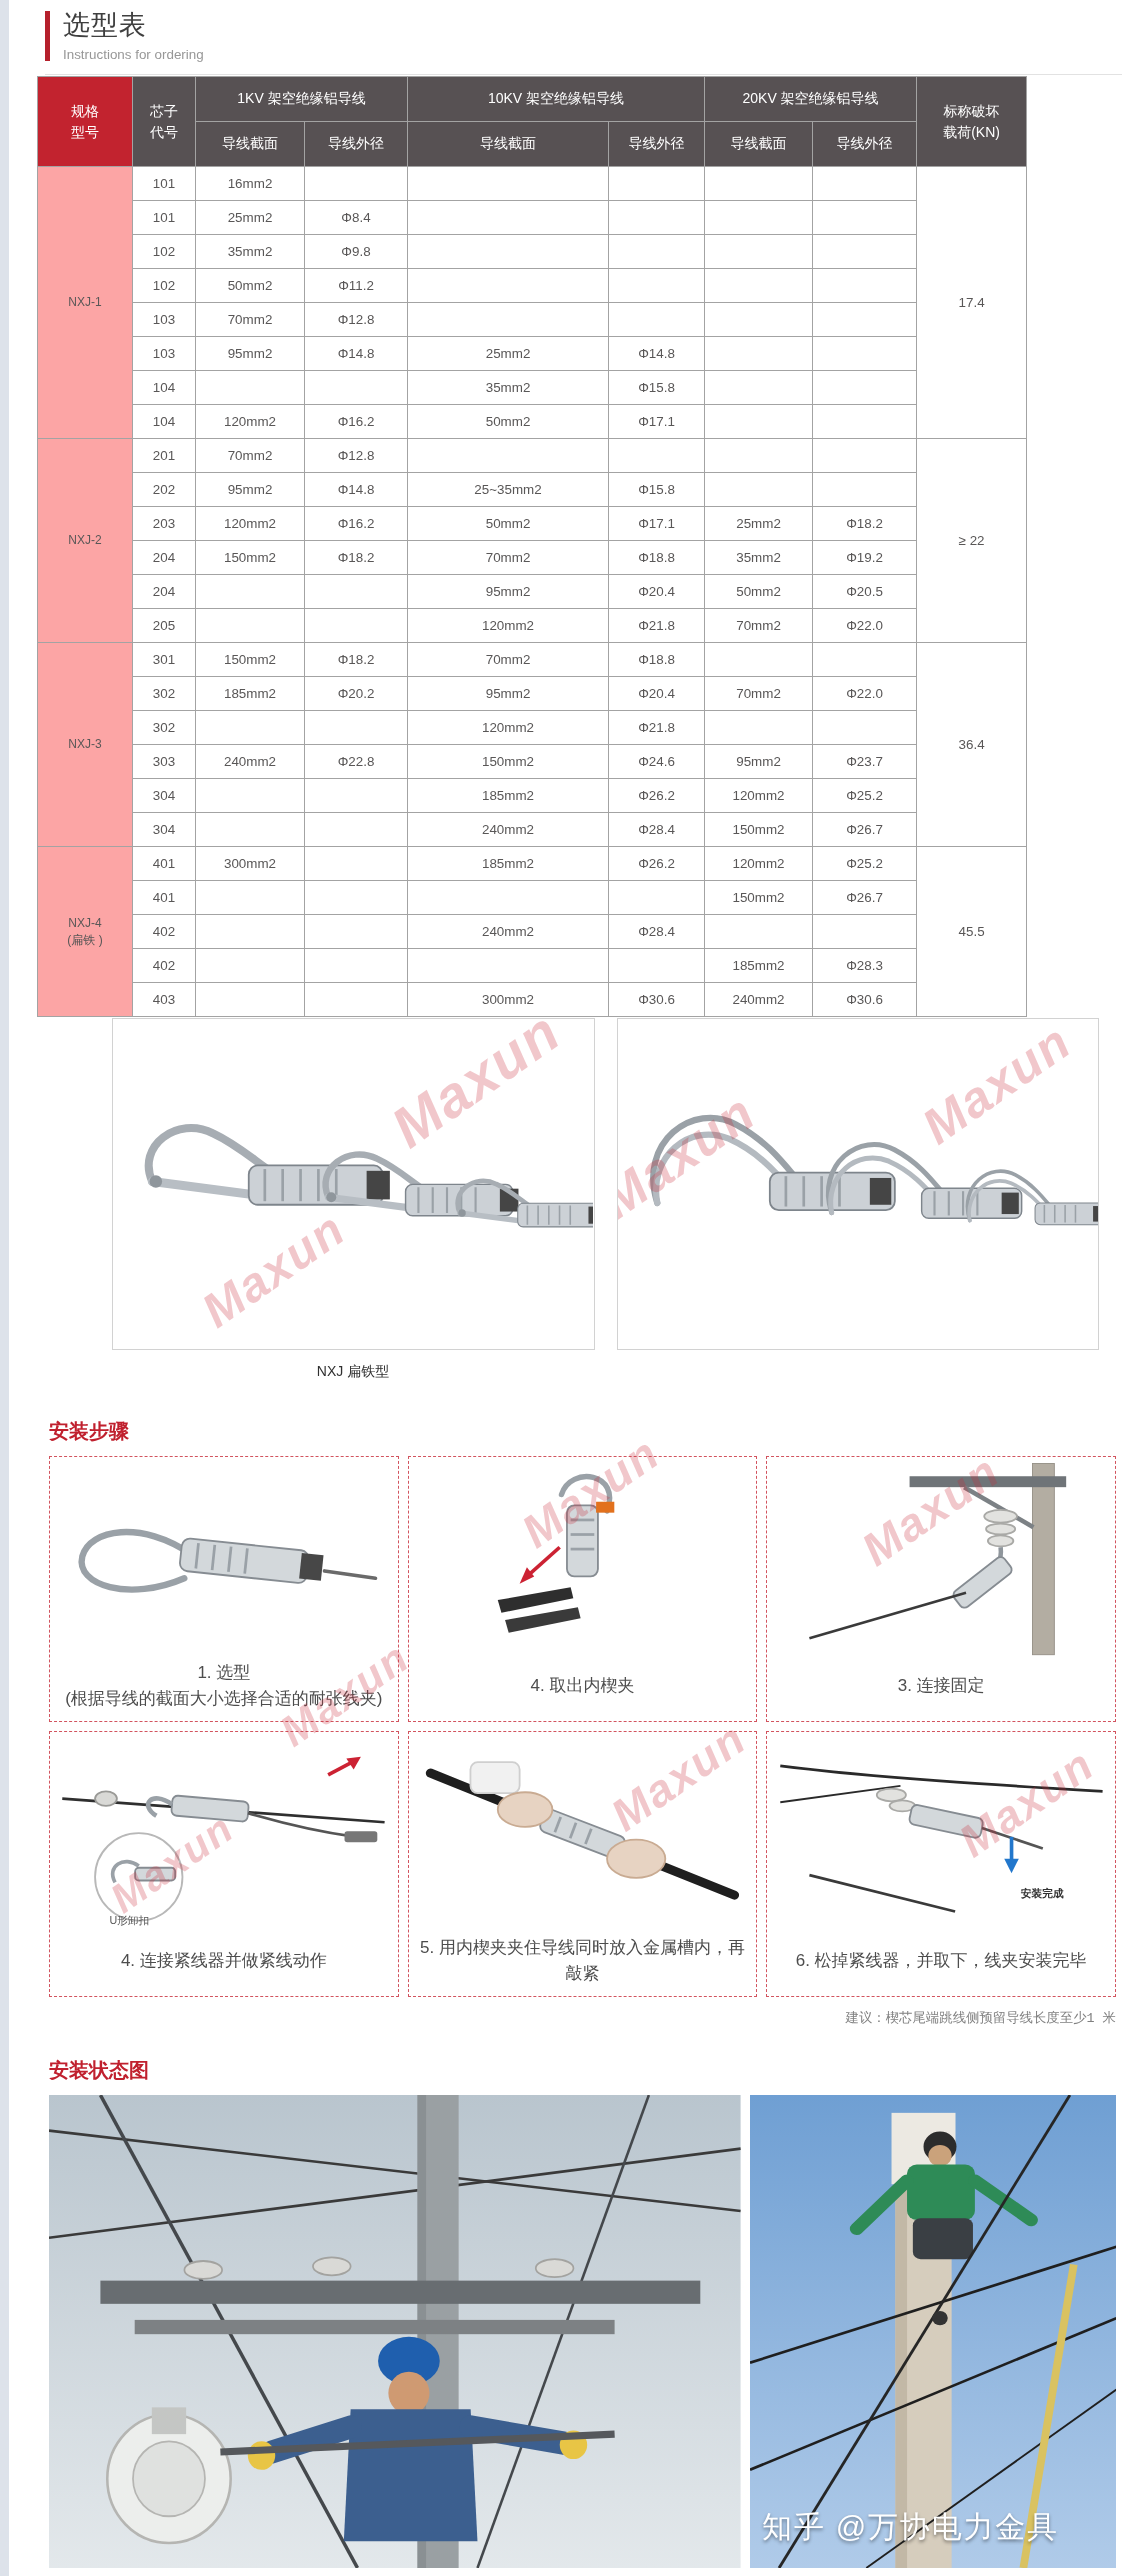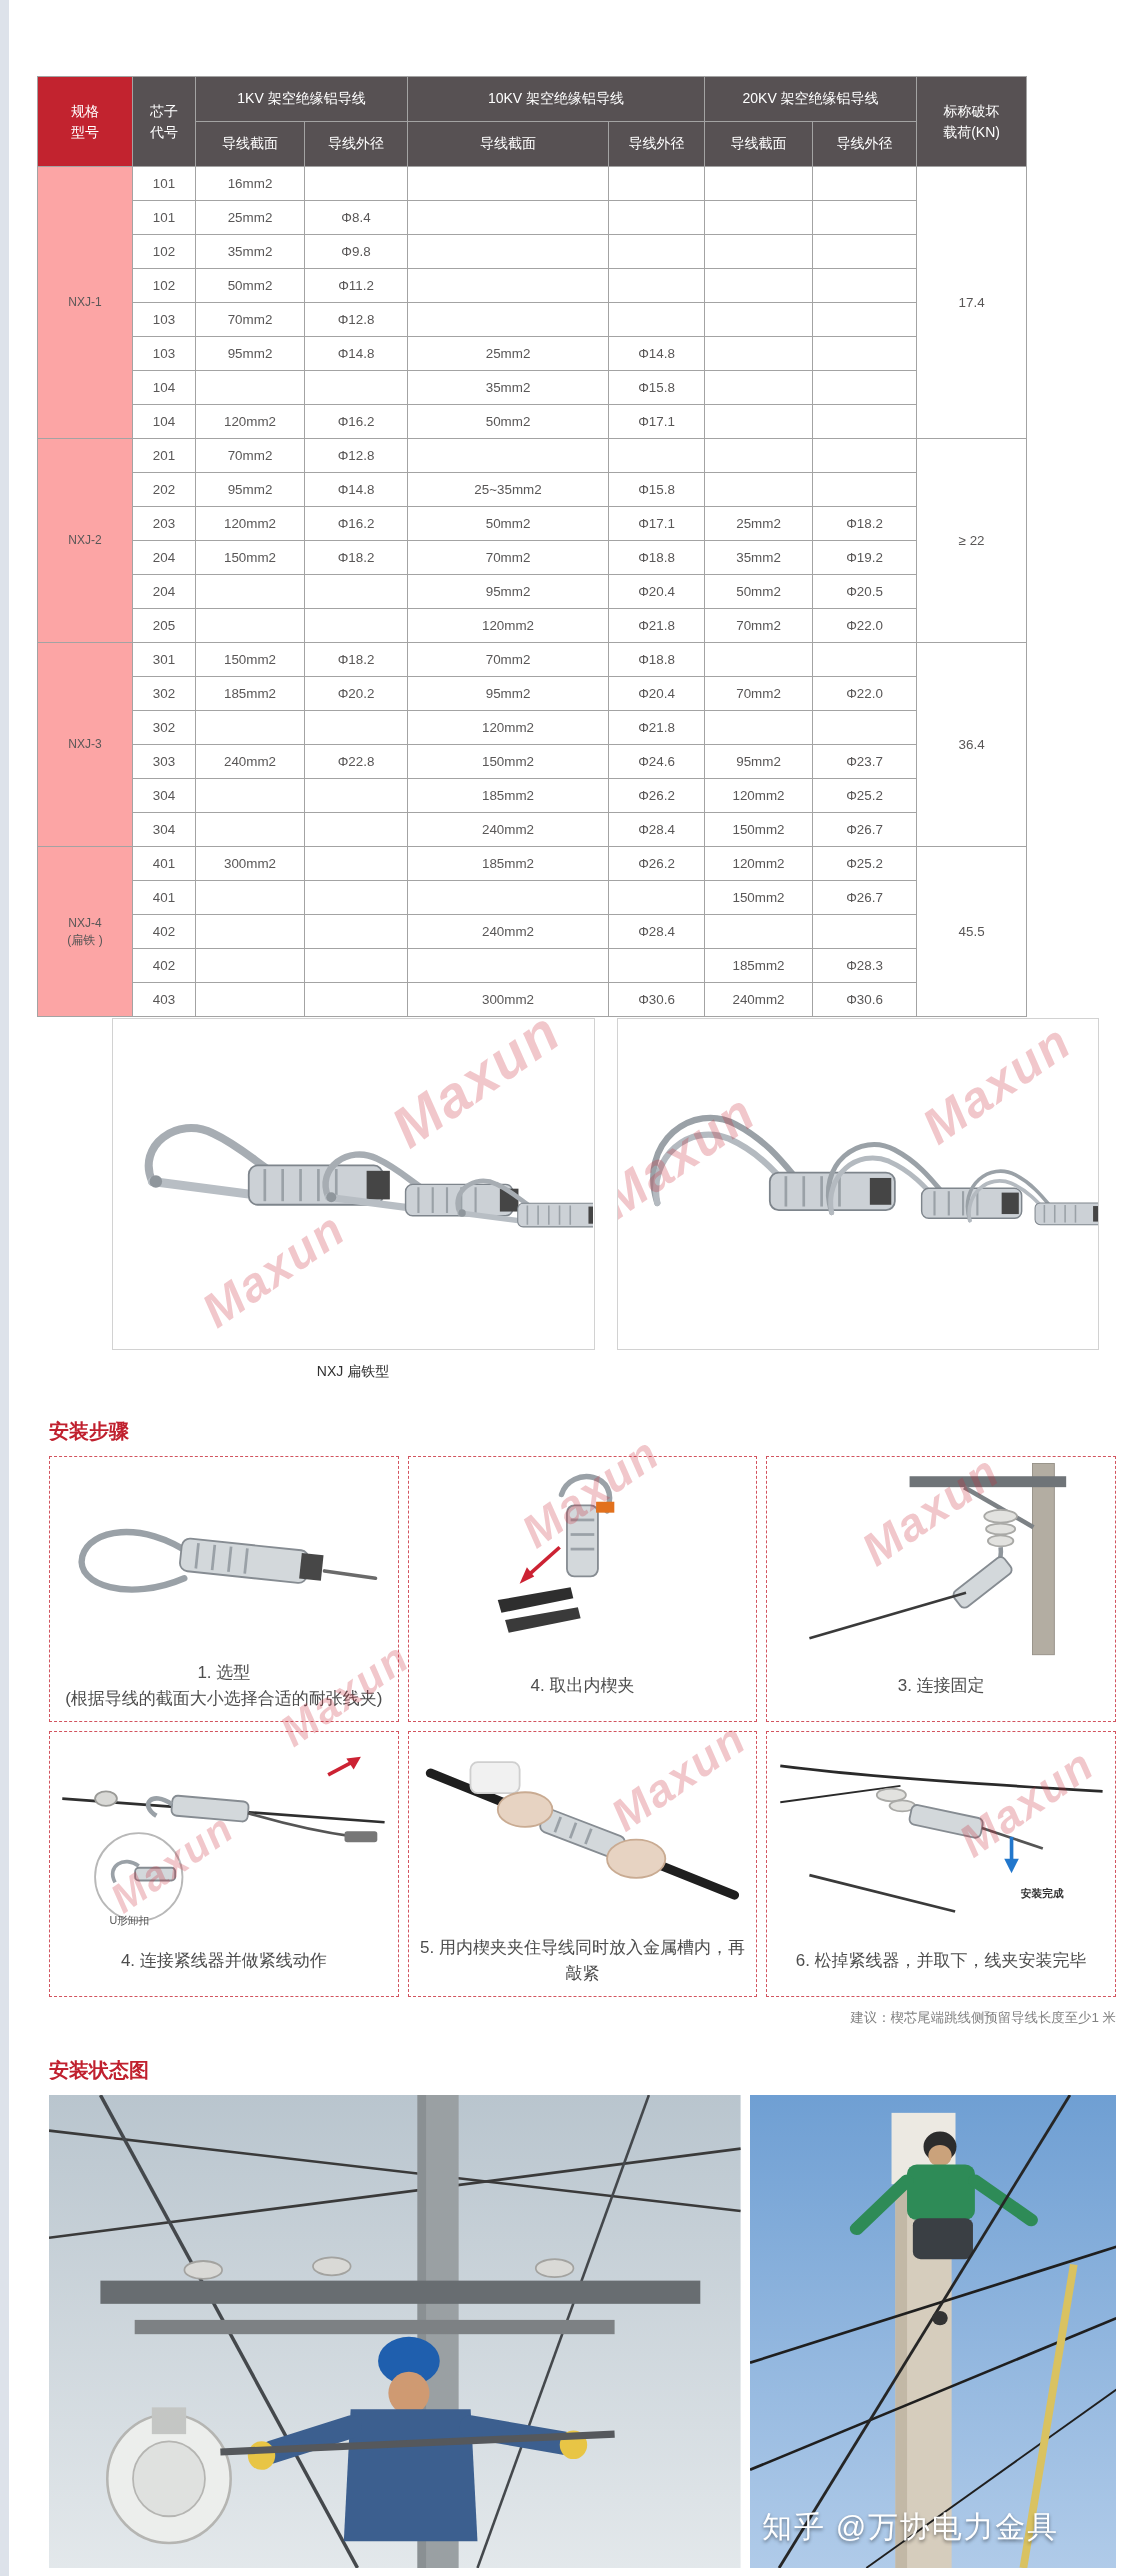--- a/index.html
+++ b/index.html
@@ -41,38 +41,43 @@
   .steps-grid{position:relative;display:grid;grid-template-columns:repeat(3,1fr);gap:9px;}
   .step-box{position:relative;border:1.8px dashed #d2545f;height:266px;background:#fff;
             display:flex;flex-direction:column;padding:5.4px;box-sizing:border-box;overflow:hidden;}
   .step-img{flex:1;position:relative;}
   .step-img svg{width:100%;height:100%;}
   .step-caption{min-height:59px;display:flex;flex-direction:column;justify-content:center;align-items:center;
                 font-size:17px;color:#4d4d4d;line-height:1.5;text-align:center;padding:0 5.4px 3.6px 5.4px;}
   .inner-label{position:absolute;font-size:10.7px;color:#555;}
   .lbl-step4{left:54px;bottom:3.6px;}
   .lbl-step6{right:46px;bottom:30px;font-weight:bold;color:#333;}
-  .steps-note{margin-top:12.5px;text-align:right;font-size:13.4px;color:#808080;}
+  .steps-note{margin-top:12.5px;text-align:right;font-size:13.4px;color:#808080;font-family:Liberation Mono, monospace;}
 
   
   .install-status{position:absolute;left:49px;top:2057px;width:1067px;}
   .photos{display:flex;gap:9px;margin-top:9px;}
   .photo{position:relative;overflow:hidden;}
   .photo-left{width:721px;height:473px;}
   .photo-right{width:382px;height:473px;}
   .photo svg{display:block;width:100%;height:100%;}
   .zhihu-wm{position:absolute;left:12.5px;bottom:19.6px;font-size:30px;color:#ffffff;
             text-shadow:0 1.8px 3.6px rgba(0,0,0,0.45);letter-spacing:1.8px;white-space:nowrap;}
 </style>
 </head>
 <body>
 
 <div class="page">
   <div class="left-strip"></div>
 
+  <header class="title-block">
+    <div class="red-bar"></div>
+    <h1>选型表</h1>
+    <div class="subtitle">Instructions for ordering</div>
+  </header>
 
   <table class="spec">
     <colgroup>
       <col style="width:95px">
         <col style="width:63px">
         <col style="width:109px">
         <col style="width:103px">
       <col style="width:201px">
         <col style="width:96px">
         <col style="width:108px">

